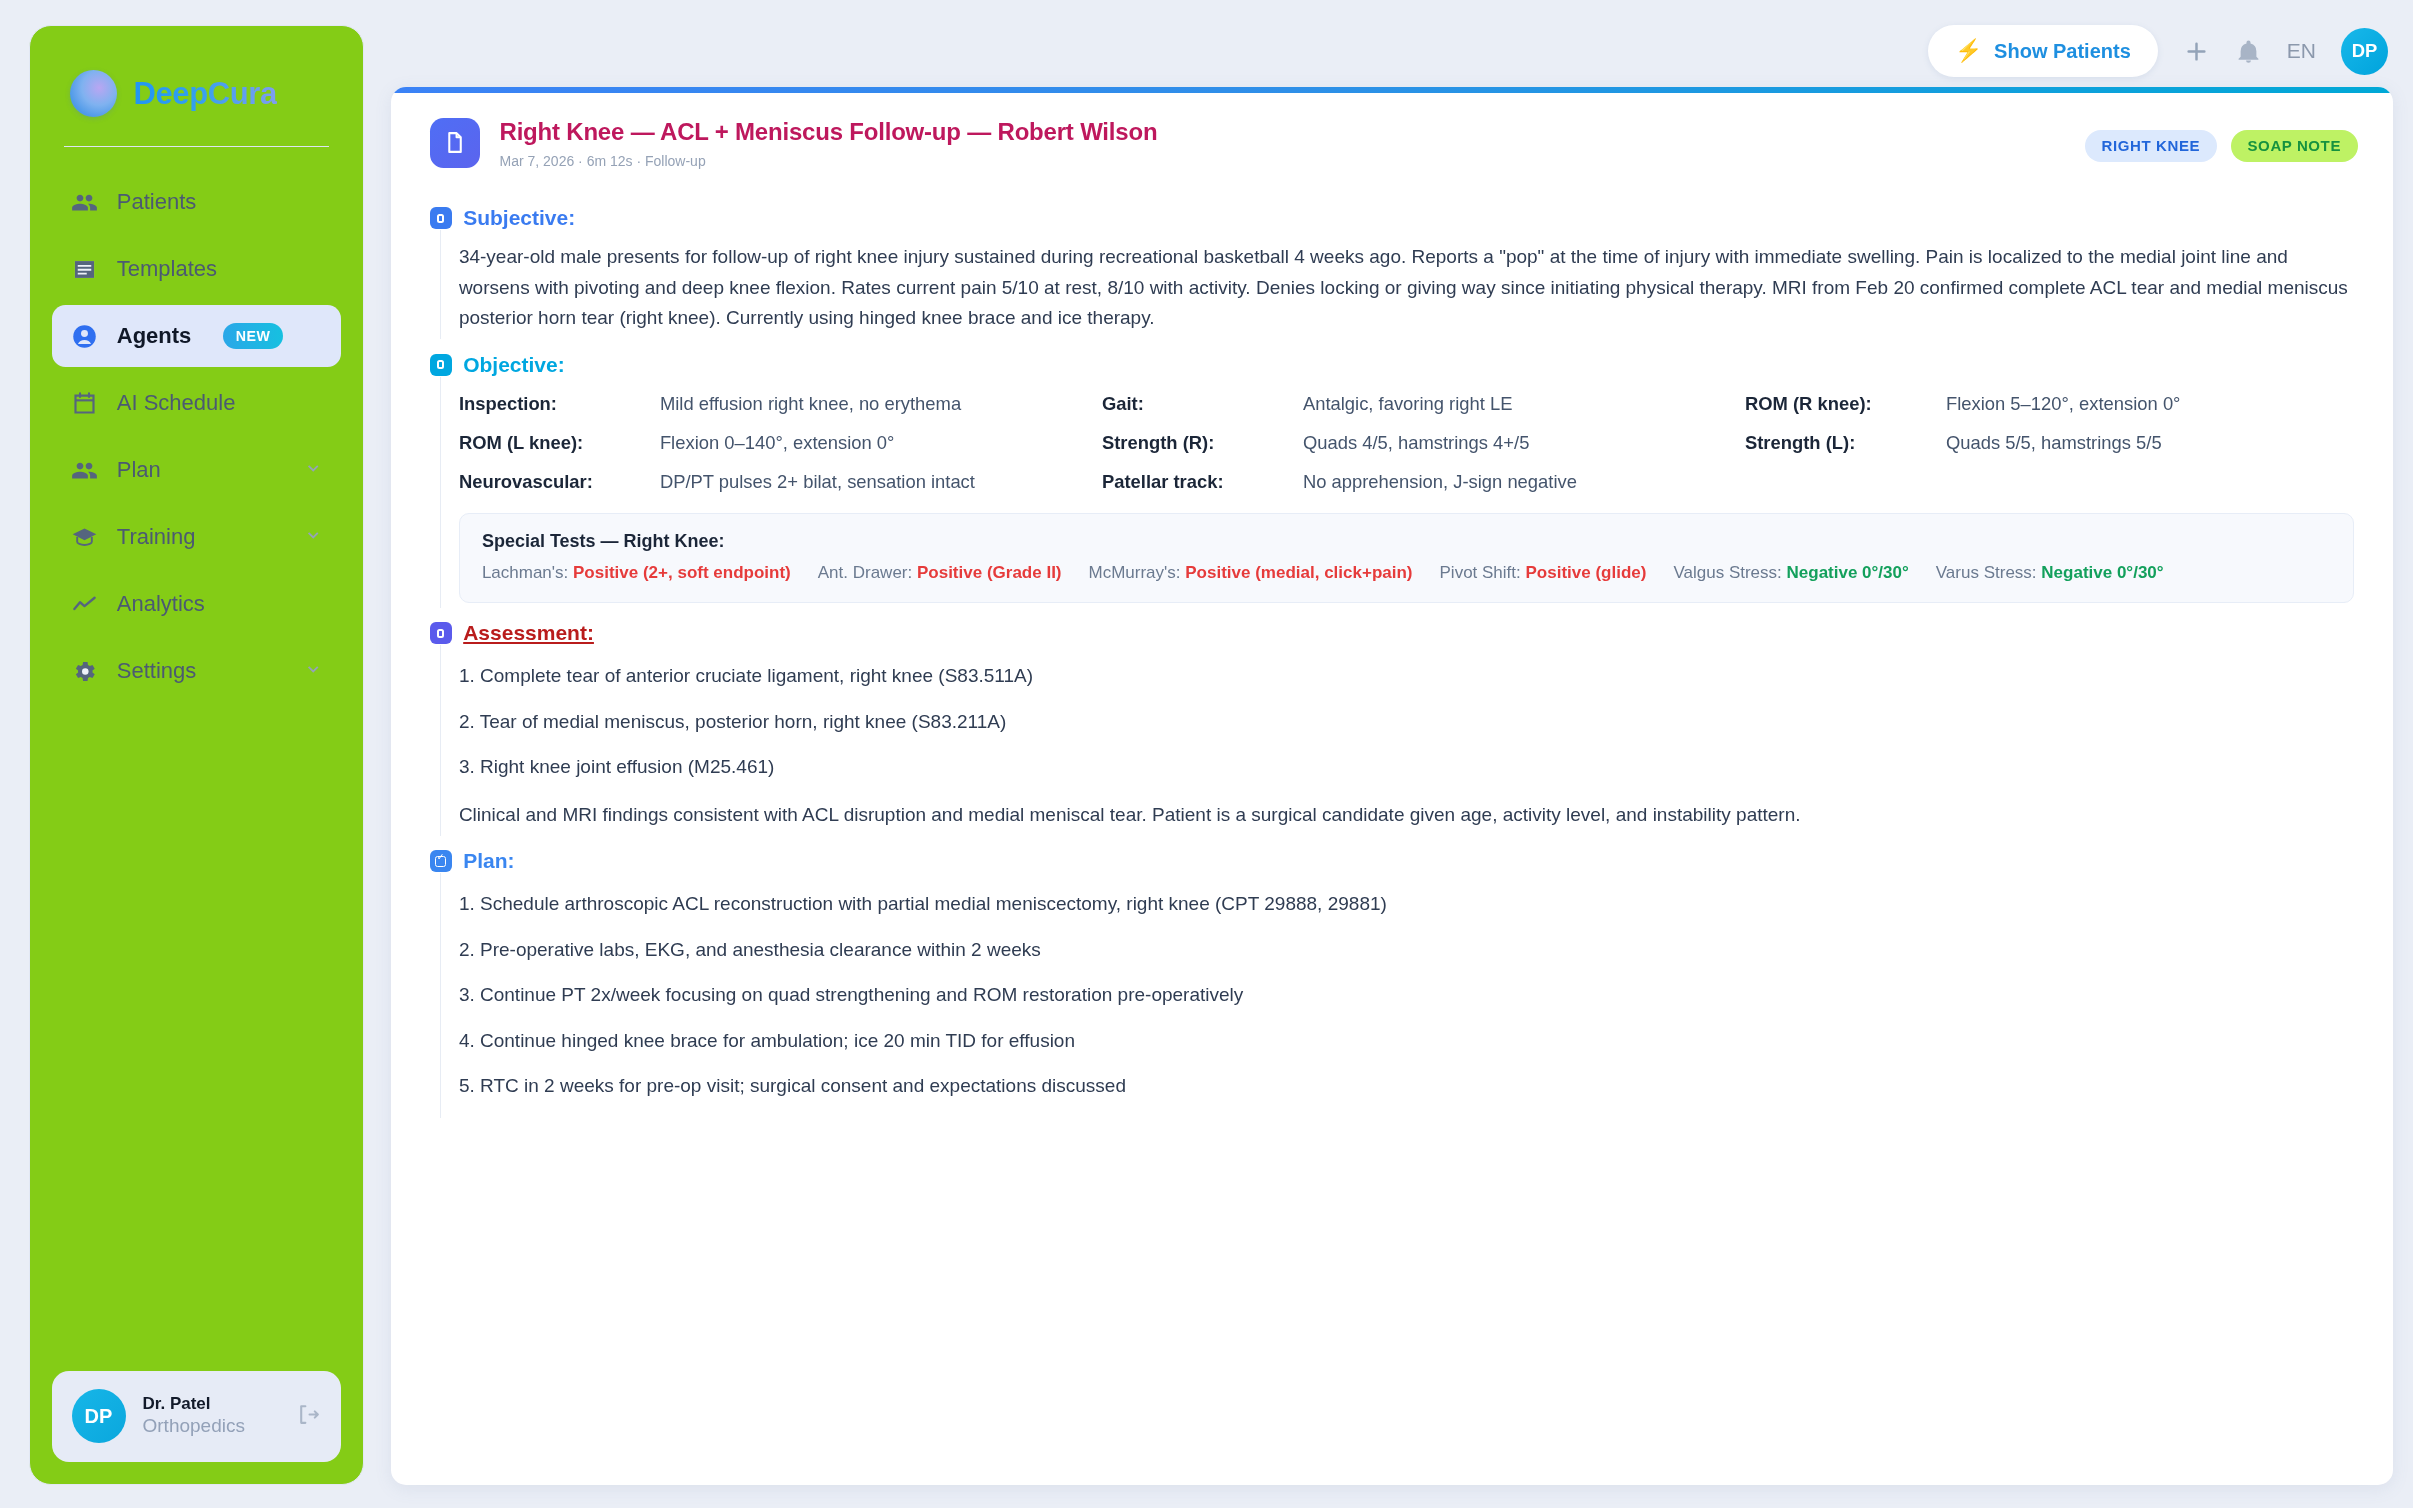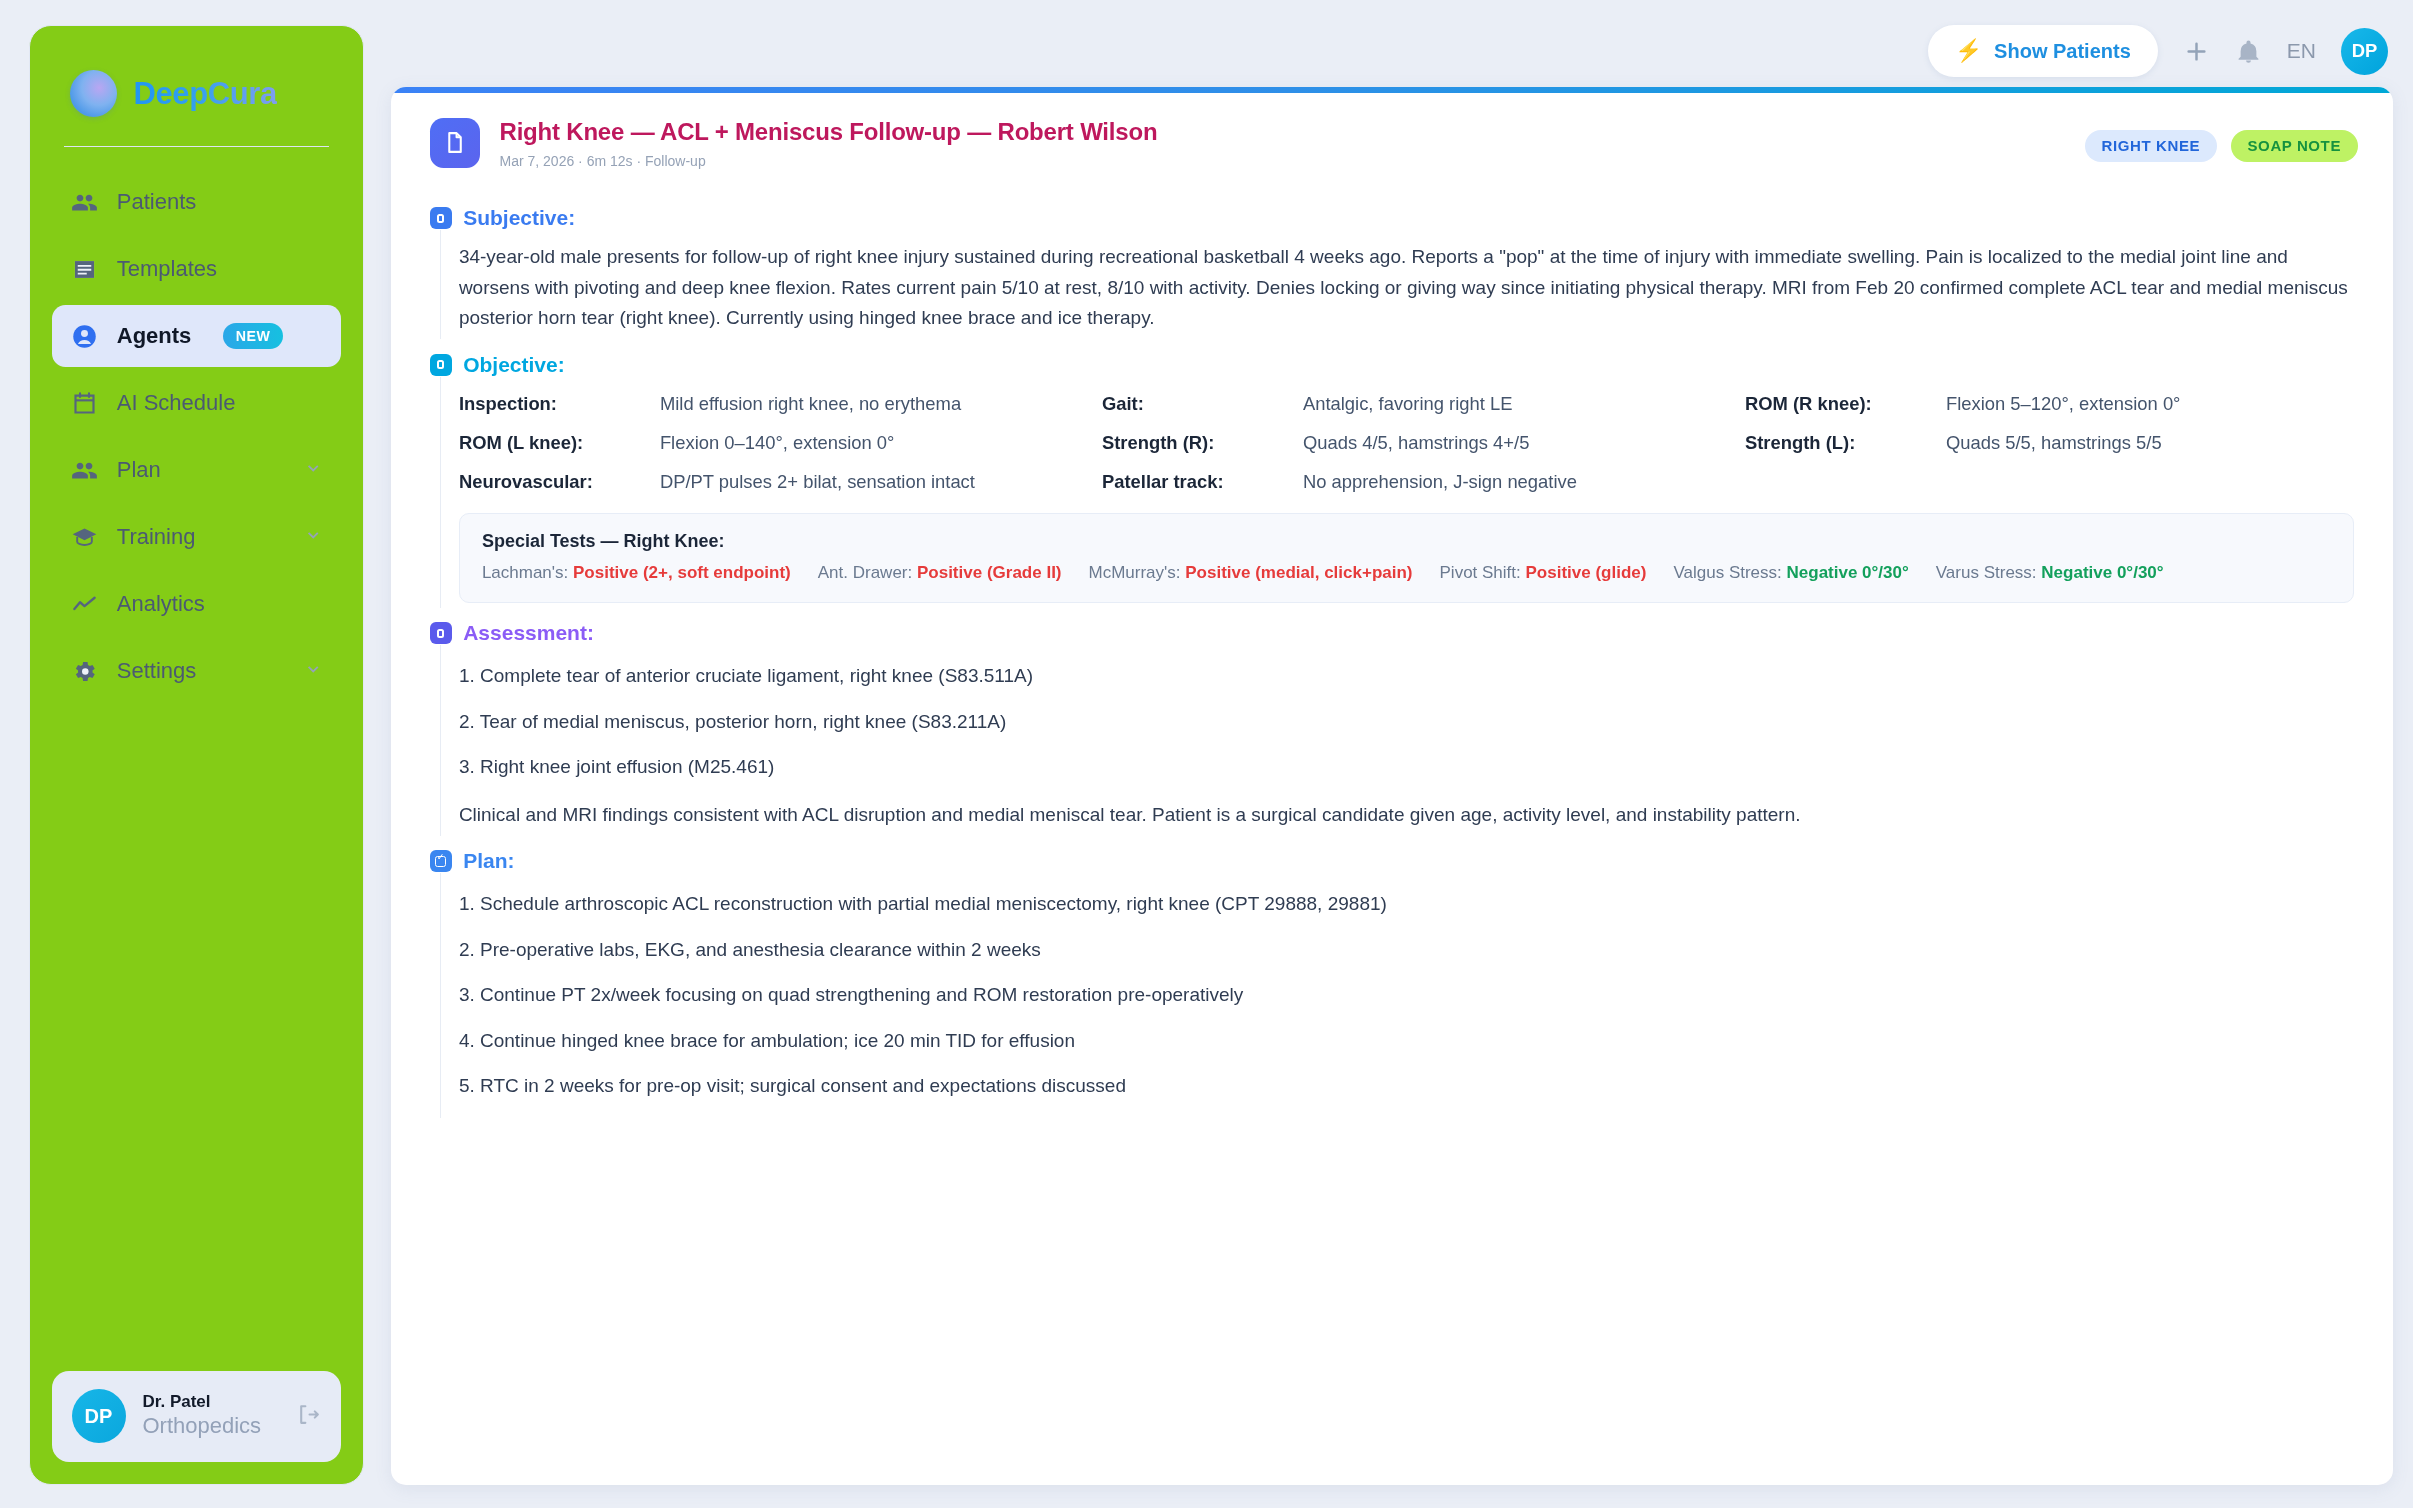--- a/index.html
+++ b/index.html
@@ -57,21 +57,21 @@
     margin: auto 22px 0 22px; background: #e6ebf6; border-radius: 17px;
     display: flex; align-items: center; gap: 17px; padding: 18.4px 20px;
   }
   .user-av {
     width: 54px; height: 54px; border-radius: 50%;
     background: linear-gradient(135deg,#17b6e8,#0aa7dd);
     color: #fff; font-size: 20px; font-weight: 700;
     display: flex; align-items: center; justify-content: center;
   }
   .user-name { font-size: 17px; font-weight: 700; color: #121a2a; line-height: 1.25; }
-  .user-role { font-size: 22px; color: #93a1b8; line-height: 1.3; }
+  .user-role { font-size: 19px; color: #93a1b8; line-height: 1.3; }
   .logout { margin-left: auto; color: #aab6c8; }
   .logout svg { width: 25px; height: 25px; fill: none; stroke: currentColor; stroke-width: 2; }
 
   
   .right { flex: 1; display: flex; flex-direction: column; padding-left: 27px; min-width: 0; }
   .topbar { height: 52px; display: flex; align-items: center; justify-content: flex-end; gap: 25px; padding-right: 5px; }
   .show-patients {
     display: flex; align-items: center; gap: 11.7px;
     background: #fff; border-radius: 837px; padding: 14.2px 27px;
     color: #1e8fe0; font-size: 20px; font-weight: 700;
@@ -113,21 +113,21 @@
   .body { padding: 5px 39px 34px 39px; }
 
   .sec-head { display: flex; align-items: center; gap: 11.7px; margin-top: 13.4px; }
   .sec-ico { width: 22px; height: 22px; border-radius: 5.9px; display: flex; align-items: center; justify-content: center; flex: 0 0 22px; }
   .sec-ico .inner { width: 7.5px; height: 9.2px; border: 2.1px solid #fff; border-radius: 2.5px; }
   .sec-ico.plan .inner { width: 11px; height: 11px; border-radius: 2.5px; border: 1.7px solid #fff; position: relative; }
   .sec-ico.plan .inner::after { content: "✓"; position: absolute; inset: -3.4px 0 0 0.8px; font-size: 9.2px; color: #fff; line-height: 1; }
   .sec-title { font-size: 21px; font-weight: 700; }
   .c-subj { color: #3a7bf0; } .bg-subj { background: #3a7bf0; }
   .c-obj  { color: #00a7e0; } .bg-obj  { background: #00a7e0; }
-  .c-ass  { color: #8b5cf6; } .bg-ass  { background: #5b5bec; }
+  .c-ass  { color: #b91c1c; text-decoration: underline; } .bg-ass  { background: #5b5bec; }
   .c-plan { color: #3a86f0; } .bg-plan { background: #3a86f0; }
 
   .sec-body { border-left: 1.7px solid #e7ecf4; margin-left: 10px; padding: 11.7px 0 5px 18.4px; }
   .para { font-size: 19px; line-height: 1.62; color: #2f3c52; }
 
   .grid { display: grid; grid-template-columns: 1fr 1fr 1fr; column-gap: 34px; row-gap: 0; }
   .kv { display: flex; align-items: baseline; padding: 5px 0 11.7px 0; }
   .kv .k { font-size: 18.4px; font-weight: 700; color: #1b2638; width: 201px; flex: 0 0 201px; }
   .kv .v { font-size: 18.4px; color: #44546c; }
 

